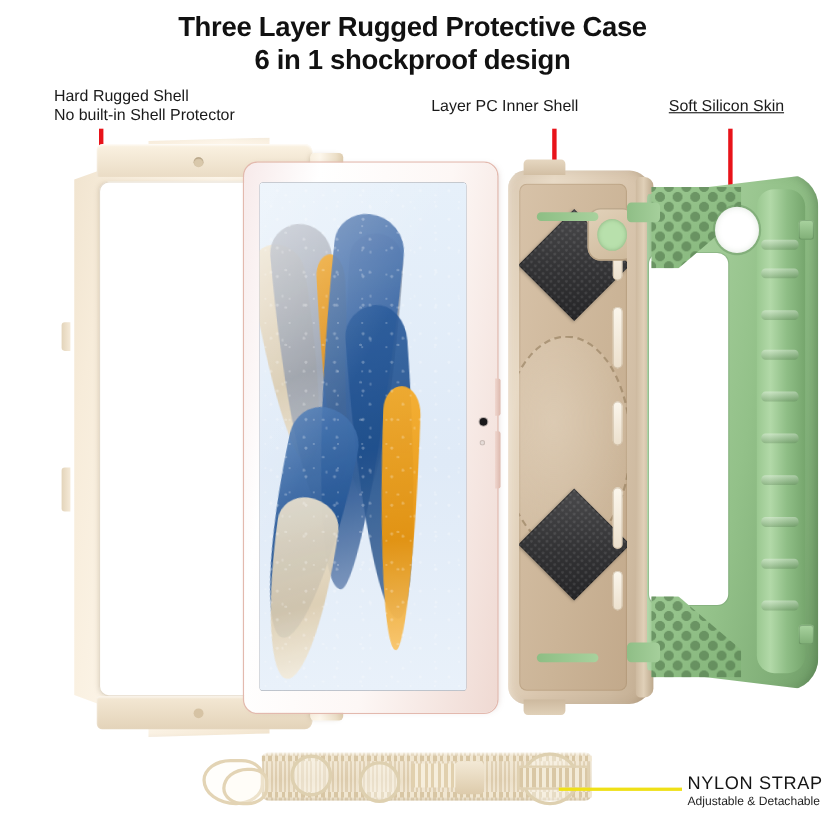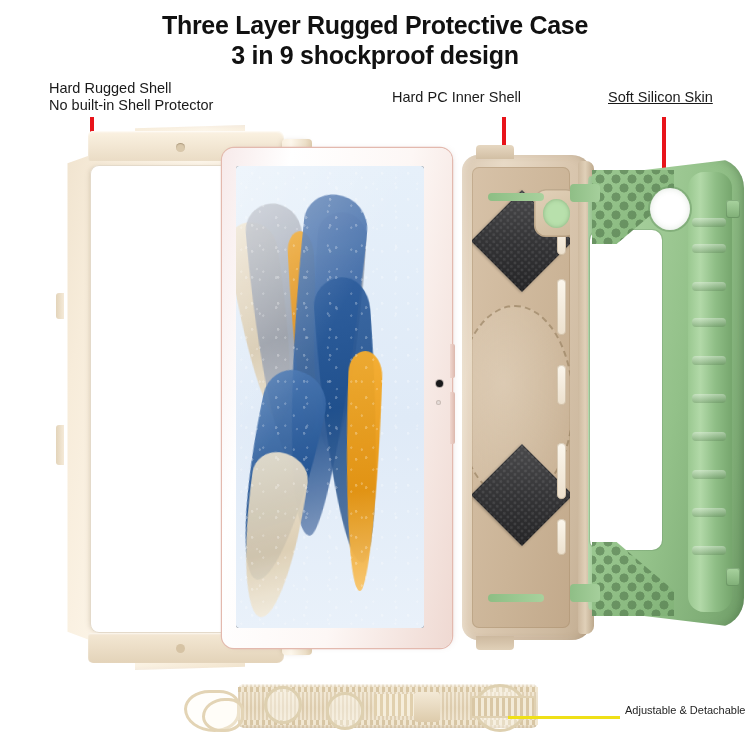--- a/index.html
+++ b/index.html
@@ -336,26 +336,26 @@
   .strap-title { font-size:16.5px; letter-spacing:.6px; color:#151515; line-height:19px; }
   .strap-sub   { font-size:11px; color:#1f1f1f; line-height:14px; }
 </style>
 </head>
 <body>
 
 <div class="stage">
 
   <div class="title-block">
     <div class="title-line">Three Layer Rugged Protective Case</div>
-    <div class="title-line">3 in 9 shockproof design</div>
+    <div class="title-line">6 in 1 shockproof design</div>
   </div>
 
   <div class="label label-l1">Hard Rugged Shell</div>
   <div class="label label-l2">No built-in Shell Protector</div>
-  <div class="label label-mid">Hard PC Inner Shell</div>
+  <div class="label label-mid">Layer PC Inner Shell</div>
   <div class="label label-right">Soft Silicon Skin</div>
 
   <div class="pointer ptr-left"></div>
   <div class="pointer ptr-mid"></div>
   <div class="pointer ptr-right"></div>
 
   <div class="part shell-frame">
     <div class="sf-body"></div>
     <div class="sf-window"></div>
     <div class="sf-top-slab"></div>
@@ -451,16 +451,17 @@
     <div class="strap-ring r2"></div>
     <div class="strap-tail"></div>
     <div class="strap-clip"></div>
     <div class="strap-ring r3"></div>
     <div class="strap-buckle"></div>
   </div>
 
   <div class="yellow-leader"></div>
 
   <div class="strap-label">
+    <div class="strap-title">NYLON STRAP</div>
     <div class="strap-sub">Adjustable &amp; Detachable</div>
   </div>
 
 </div>
 
 </body></html>

